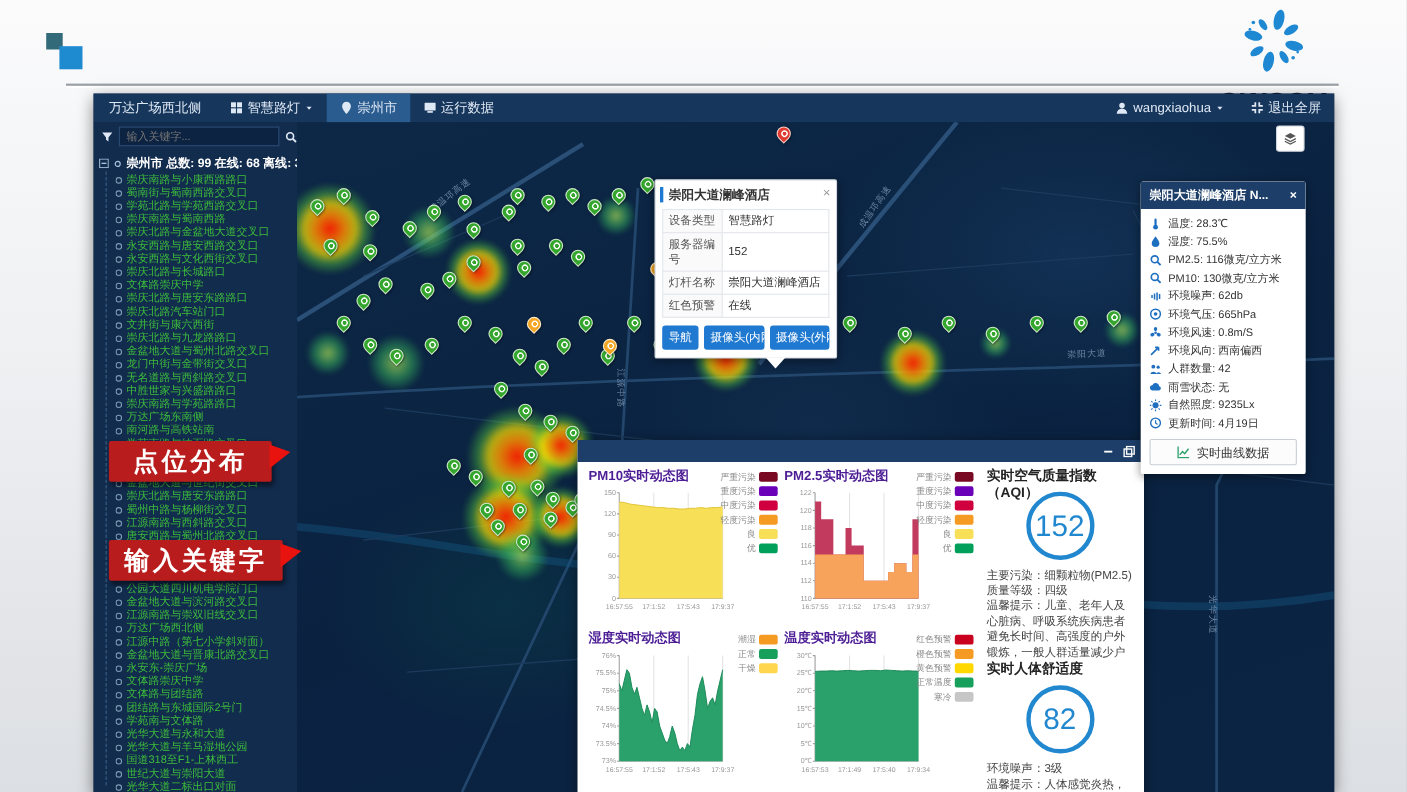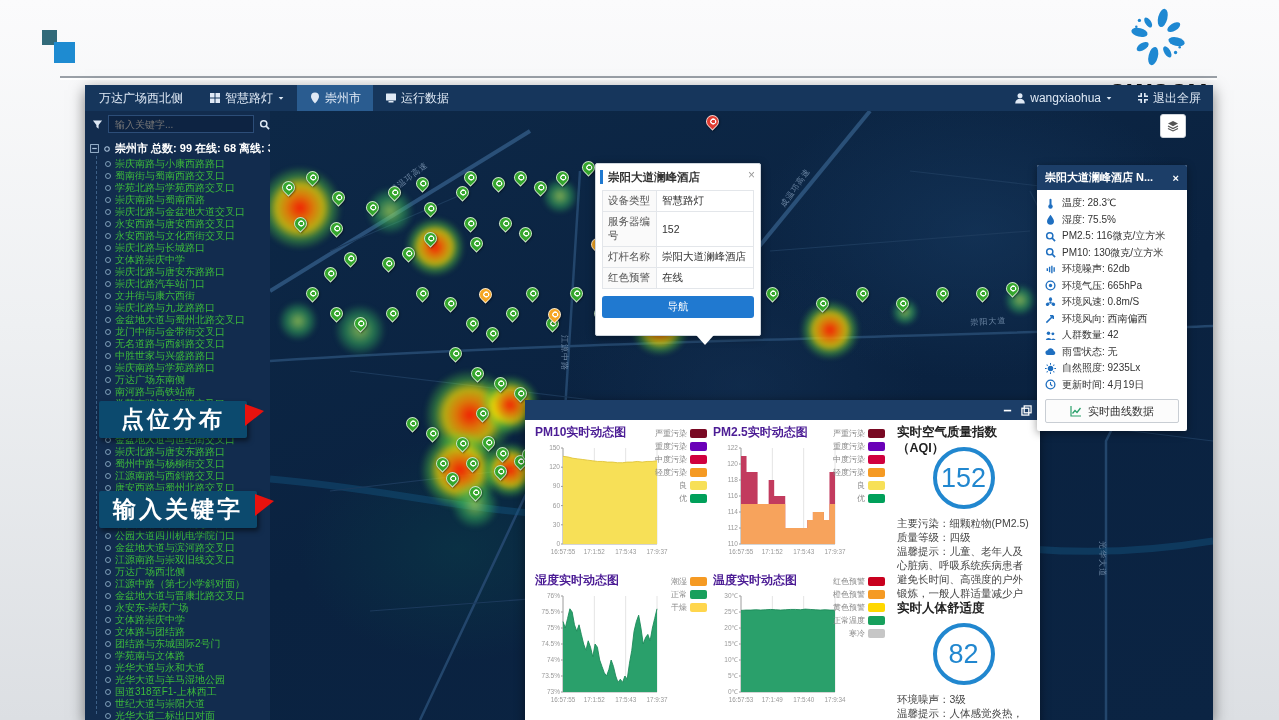--- a/index.html
+++ b/index.html
@@ -69,21 +69,21 @@
   .marker::after { content:''; position:absolute; inset:2.5px; border-radius:50%;
             background:radial-gradient(circle, var(--c) 0 1.6px, #fff 2px); }
   .map-label { position:absolute; color:#7e98b5; font-size:8px; letter-spacing:1px; opacity:.85;
                white-space:nowrap; pointer-events:none; }
 
   .layer-btn { position:absolute; right:27px; top:29px; width:26px; height:24px; background:#fff;
                border:1px solid #cfd4da; border-radius:3px; display:flex; align-items:center;
                justify-content:center; color:#555; z-index:5; cursor:pointer; }
 
   
-  .callout { position:absolute; z-index:7; background:#0c4a6e; color:#fff; font-weight:bold;
+  .callout { position:absolute; z-index:7; background:#b91c1c; color:#fff; font-weight:bold;
              font-size:23px; letter-spacing:3px; height:37px; display:flex; align-items:center;
              justify-content:center; border-radius:2px; box-shadow:2px 3px 5px rgba(0,0,0,.5); }
   .callout::after { content:''; position:absolute; right:-17px; top:3px; width:0; height:0;
              border-left:19px solid #e8120e; border-top:7px solid transparent;
              border-bottom:15px solid transparent; }
   #callout-points { left:14px; top:316px; width:148px; }
   #callout-env { left:14px; top:406px; width:158px; }
 
   
   .popup { position:absolute; left:510px; top:78px; width:166px; background:#fff;
@@ -91,21 +91,21 @@
            color:#333; border-radius:2px; }
   .popup::after { content:''; position:absolute; bottom:-10px; left:100px; width:0; height:0;
            border-left:9px solid transparent; border-right:9px solid transparent;
            border-top:10px solid #fff; }
   .popup-head { position:relative; padding:6px 8px 5px 12px; font-weight:bold; font-size:11.5px; }
   .popup-head::before { content:''; position:absolute; left:4px; top:6px; bottom:6px; width:3px; background:#2079d0; }
   .popup-close { position:absolute; right:5px; top:4px; color:#999; cursor:pointer; }
   .popup table { width:calc(100% - 12px); margin:0 6px; border-collapse:collapse; }
   .popup td { border:1px solid #e3e6ea; padding:3px 5px; font-size:10.5px; }
   .popup td.k { width:54px; background:#fafafa; color:#555; }
-  .popup-btns { display:flex; gap:5px; padding:7px 6px;flex-direction:column; }
+  .popup-btns { display:flex; gap:5px; padding:7px 6px; }
   .popup-btns button { background:#2079d0; color:#fff; border:none; border-radius:3px;
            font-size:10.5px; height:22px; padding:0 6px; white-space:nowrap; overflow:hidden;
            font-family:"Liberation Sans",sans-serif; cursor:pointer; }
   .popup-btns button.grow { flex:1 1 0; min-width:0; }
 
   
   .env { position:absolute; left:952px; top:80px; width:150px; background:#fff; z-index:6;
          box-shadow:0 2px 8px rgba(0,0,0,.4); border-radius:2px; overflow:hidden; color:#333; }
   .env-head { background:#1c3e68; color:#fff; font-size:11px; font-weight:bold; padding:5px 8px;
               display:flex; align-items:center; }

